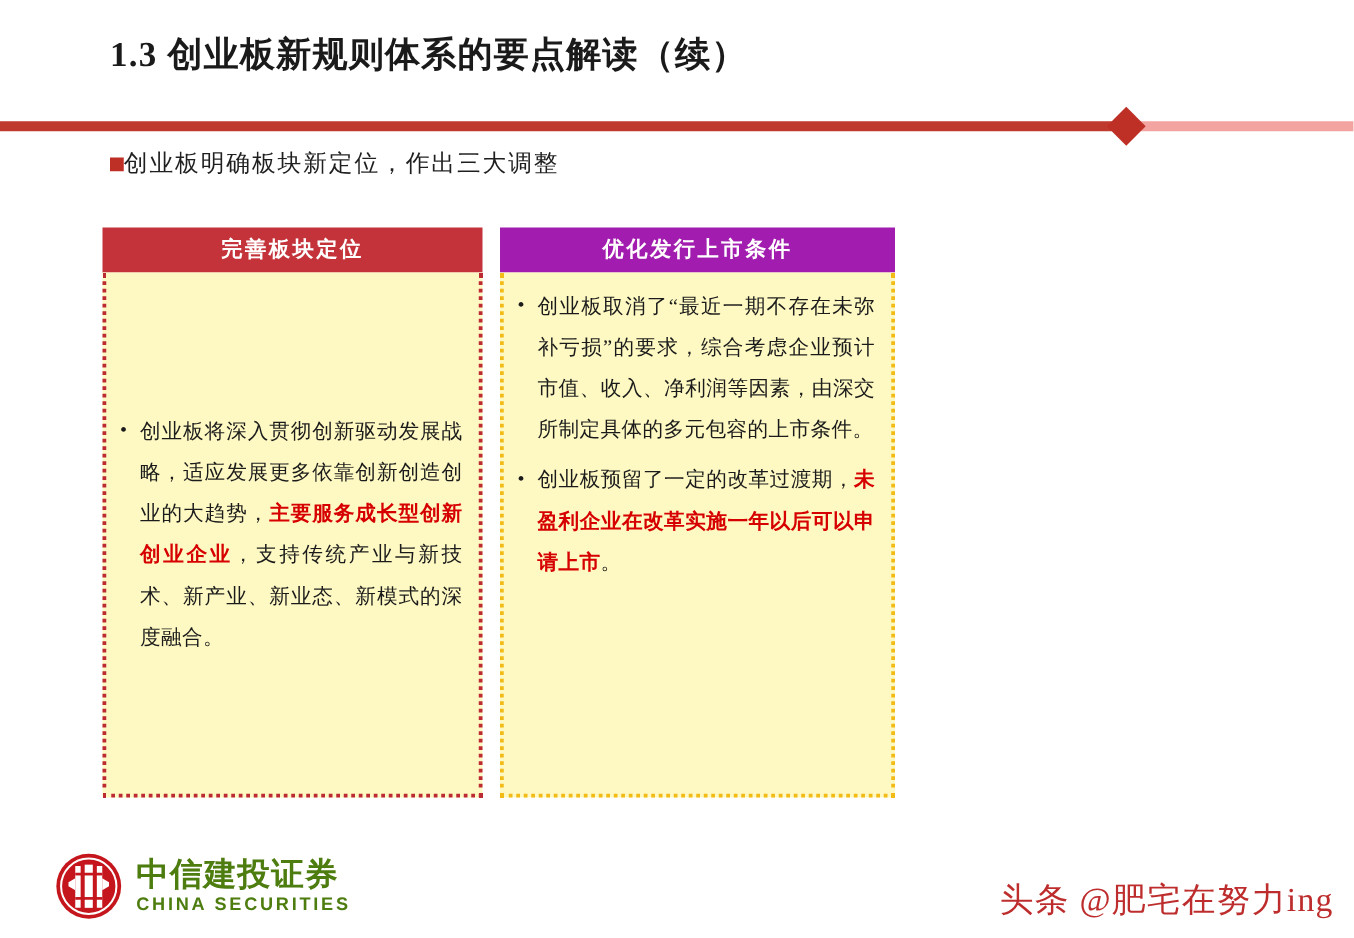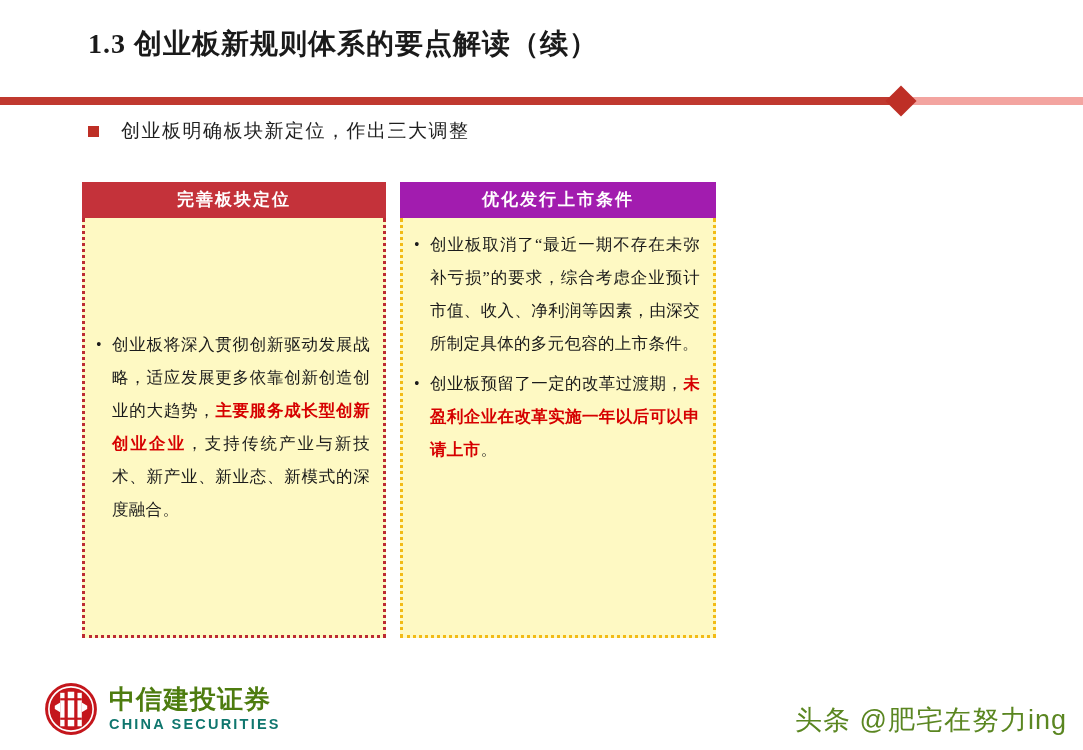--- a/index.html
+++ b/index.html
@@ -66,21 +66,20 @@
     transform: rotate(45deg);
   }
 
   
   .subhead {
     position: absolute;
     left: 88px;
     top: 118px;
     display: flex;
     align-items: center;
-    gap: 22px;
   }
   .subhead-marker {
     width: 11px;
     height: 11px;
     background: #BE2F26;
     flex: none;
   }
   .subhead-text {
     font-size: 19px;
     color: #1f1f1f;
@@ -201,33 +200,33 @@
     font-size: 26px;
     font-weight: bold;
     color: #4d7c0f;
     letter-spacing: 1px;
     font-family: "Liberation Serif", "DejaVu Serif", serif;
   }
   .logo-en {
     margin-top: 4px;
     font-size: 14.5px;
     font-weight: bold;
-    color: #0f766e;
+    color: #4d7c0f;
     letter-spacing: 2.2px;
     font-family: "Liberation Sans", sans-serif;
   }
 
   
   .watermark {
     position: absolute;
     right: 16px;
     top: 702px;
     font-size: 27px;
-    font-family: Liberation Sans, sans-serif;
-    color: #4d7c0f;
+    font-family: Liberation Serif, serif;
+    color: #b91c1c;
     opacity: 0.92;
     white-space: nowrap;
     letter-spacing: 1px;
   }
 </style>
 </head>
 <body>
 
 <div class="slide">
 

